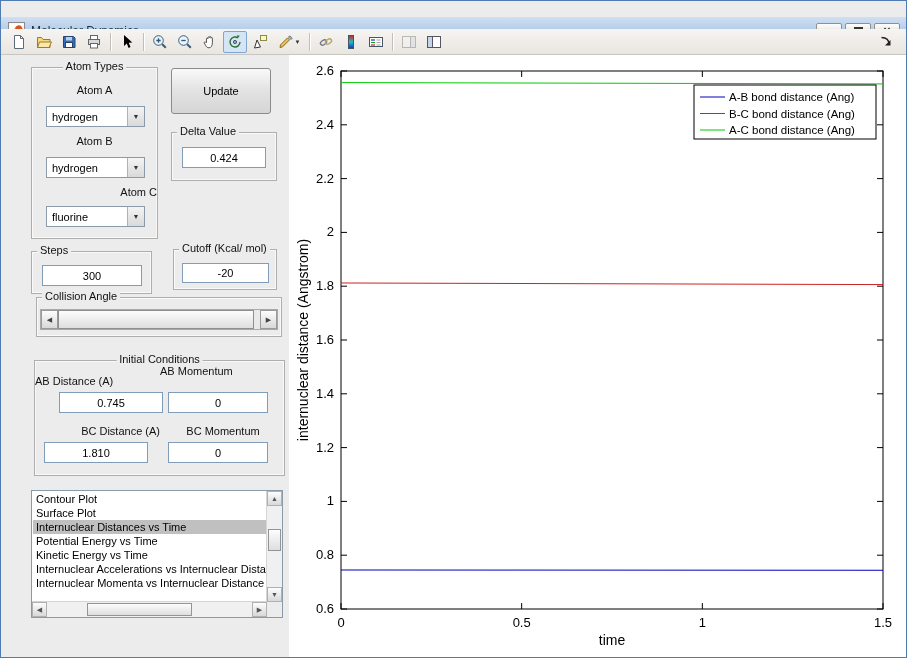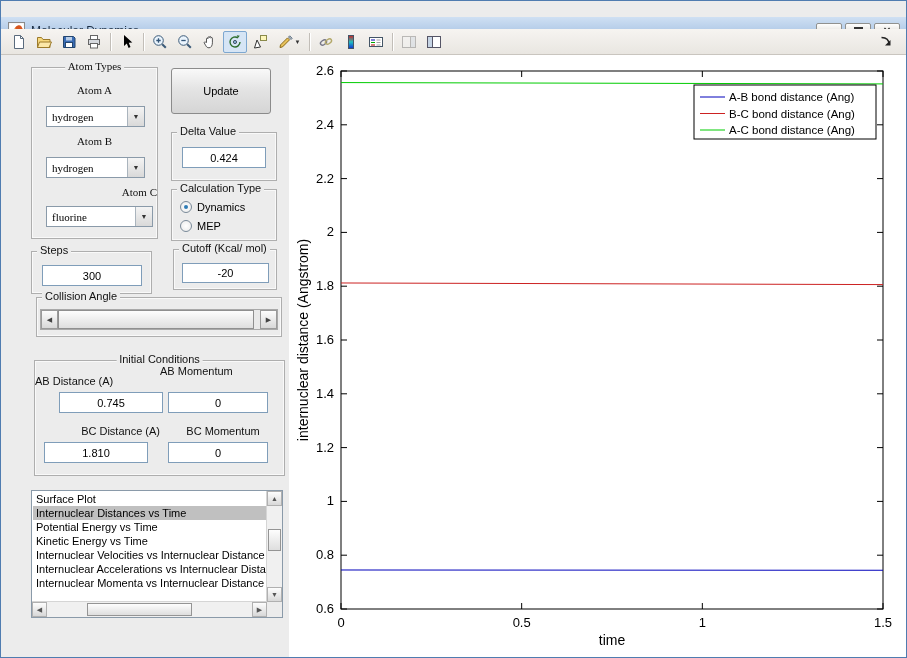--- a/index.html
+++ b/index.html
@@ -333,59 +333,48 @@
         <rect x="405" y="30" width="182" height="54" fill="#ffffff" stroke="#000000"></rect>
         <line x1="411" y1="42" x2="436" y2="42" stroke="#0000bb" stroke-width="1"></line>
         <text x="440" y="46" class="legendtext">A-B bond distance (Ang)</text>
         <line x1="411" y1="58.5" x2="436" y2="58.5" stroke="#cc2222" stroke-width="1"></line>
         <text x="440" y="62.5" class="legendtext">B-C bond distance (Ang)</text>
         <line x1="411" y1="75" x2="436" y2="75" stroke="#00cc00" stroke-width="1"></line>
         <text x="440" y="79" class="legendtext">A-C bond distance (Ang)</text>
       </svg>
   </div>
 
-  <div class="group" id="grp-atom-types" style="left:30px; top:66px; width:127px; height:172px;font-family:Liberation Serif, serif;">
+  <div class="group" id="grp-atom-types" style="left:30px; top:66px; width:127px; height:172px;">
     <span class="gtitle center">Atom Types</span>
     <span class="lbl cw" style="top:16px;">Atom A</span>
     <div class="combo" style="left:14px; top:38px; width:99px;">
       <span class="txt">hydrogen</span>
       <span class="arrow">▼</span>
     </div>
     <span class="lbl cw" style="top:67px;">Atom B</span>
     <div class="combo" style="left:14px; top:89px; width:99px;">
       <span class="txt">hydrogen</span>
       <span class="arrow">▼</span>
     </div>
     <span class="lbl cw" style="top:118px;text-align:right;">Atom C</span>
-    <div class="combo" style="left:14px; top:138px; width:107px;">
+    <div class="combo" style="left:14px; top:138px; width:99px;">
       <span class="txt">fluorine</span>
       <span class="arrow">▼</span>
     </div>
   </div>
 
   <div class="btn" style="left:170px; top:67px; width:100px; height:46px;">
     <span>Update</span>
   </div>
 
   <div class="group" style="left:170px; top:131px; width:106px; height:49px;">
     <span class="gtitle left">Delta Value</span>
     <input class="edit" style="left: 10px; top: 14px; width: 84px; height: 21px;" value="0.424">
   </div>
 
-  <div class="group" style="left:170px; top:188px; width:106px; height:52px;">
-    <span class="gtitle left">Calculation Type</span>
-    <div class="radio-row selected" style="left:8px; top:11px;">
-      <span class="rdot"></span>
-      <span>Dynamics</span>
-    </div>
-    <div class="radio-row" style="left:8px; top:30px;">
-      <span class="rdot"></span>
-      <span>MEP</span>
-    </div>
-  </div>
 
   <div class="group" style="left:30px; top:250px; width:121px; height:43px;">
     <span class="gtitle left">Steps</span>
     <input class="edit" style="left: 10px; top: 13px; width: 100px; height: 21px;" value="300">
   </div>
 
   <div class="group" style="left:172px; top:248px; width:104px; height:41px;">
     <span class="gtitle left">Cutoff (Kcal/ mol)</span>
     <input class="edit" style="left: 8px; top: 13px; width: 87px; height: 20px;" value="-20">
   </div>
@@ -406,25 +395,25 @@
     <input class="edit" style="left: 24px; top: 31px; width: 104px; height: 21px;" value="0.745">
     <input class="edit" style="left: 133px; top: 31px; width: 100px; height: 21px;" value="0">
     <span class="lbl" style="left:0; top:64px; width:125px; text-align:right;">BC Distance (A)</span>
     <span class="lbl" style="left:125px; top:64px; width:126px; text-align:center;">BC Momentum</span>
     <input class="edit" style="left: 9px; top: 81px; width: 104px; height: 21px;" value="1.810">
     <input class="edit" style="left: 133px; top: 81px; width: 100px; height: 21px;" value="0">
   </div>
 
   <div class="listbox" style="left:30px; top:489px; width:252px; height:128px;">
     <div class="lb-items">
+        <div class="lb-item">Contour Plot</div>
         <div class="lb-item">Surface Plot</div>
         <div class="lb-item selected">Internuclear Distances vs Time</div>
         <div class="lb-item">Potential Energy vs Time</div>
         <div class="lb-item">Kinetic Energy vs Time</div>
-        <div class="lb-item">Internuclear Velocities vs Internuclear Distance</div>
         <div class="lb-item">Internuclear Accelerations vs Internuclear Distance</div>
         <div class="lb-item">Internuclear Momenta vs Internuclear Distance</div>
       </div>
     <div class="sb-v">
       <div class="sb-btn up">▲</div>
       <div class="sb-thumb"></div>
       <div class="sb-btn down">▼</div>
     </div>
     <div class="sb-h">
       <div class="sb-btn left">◀</div>

